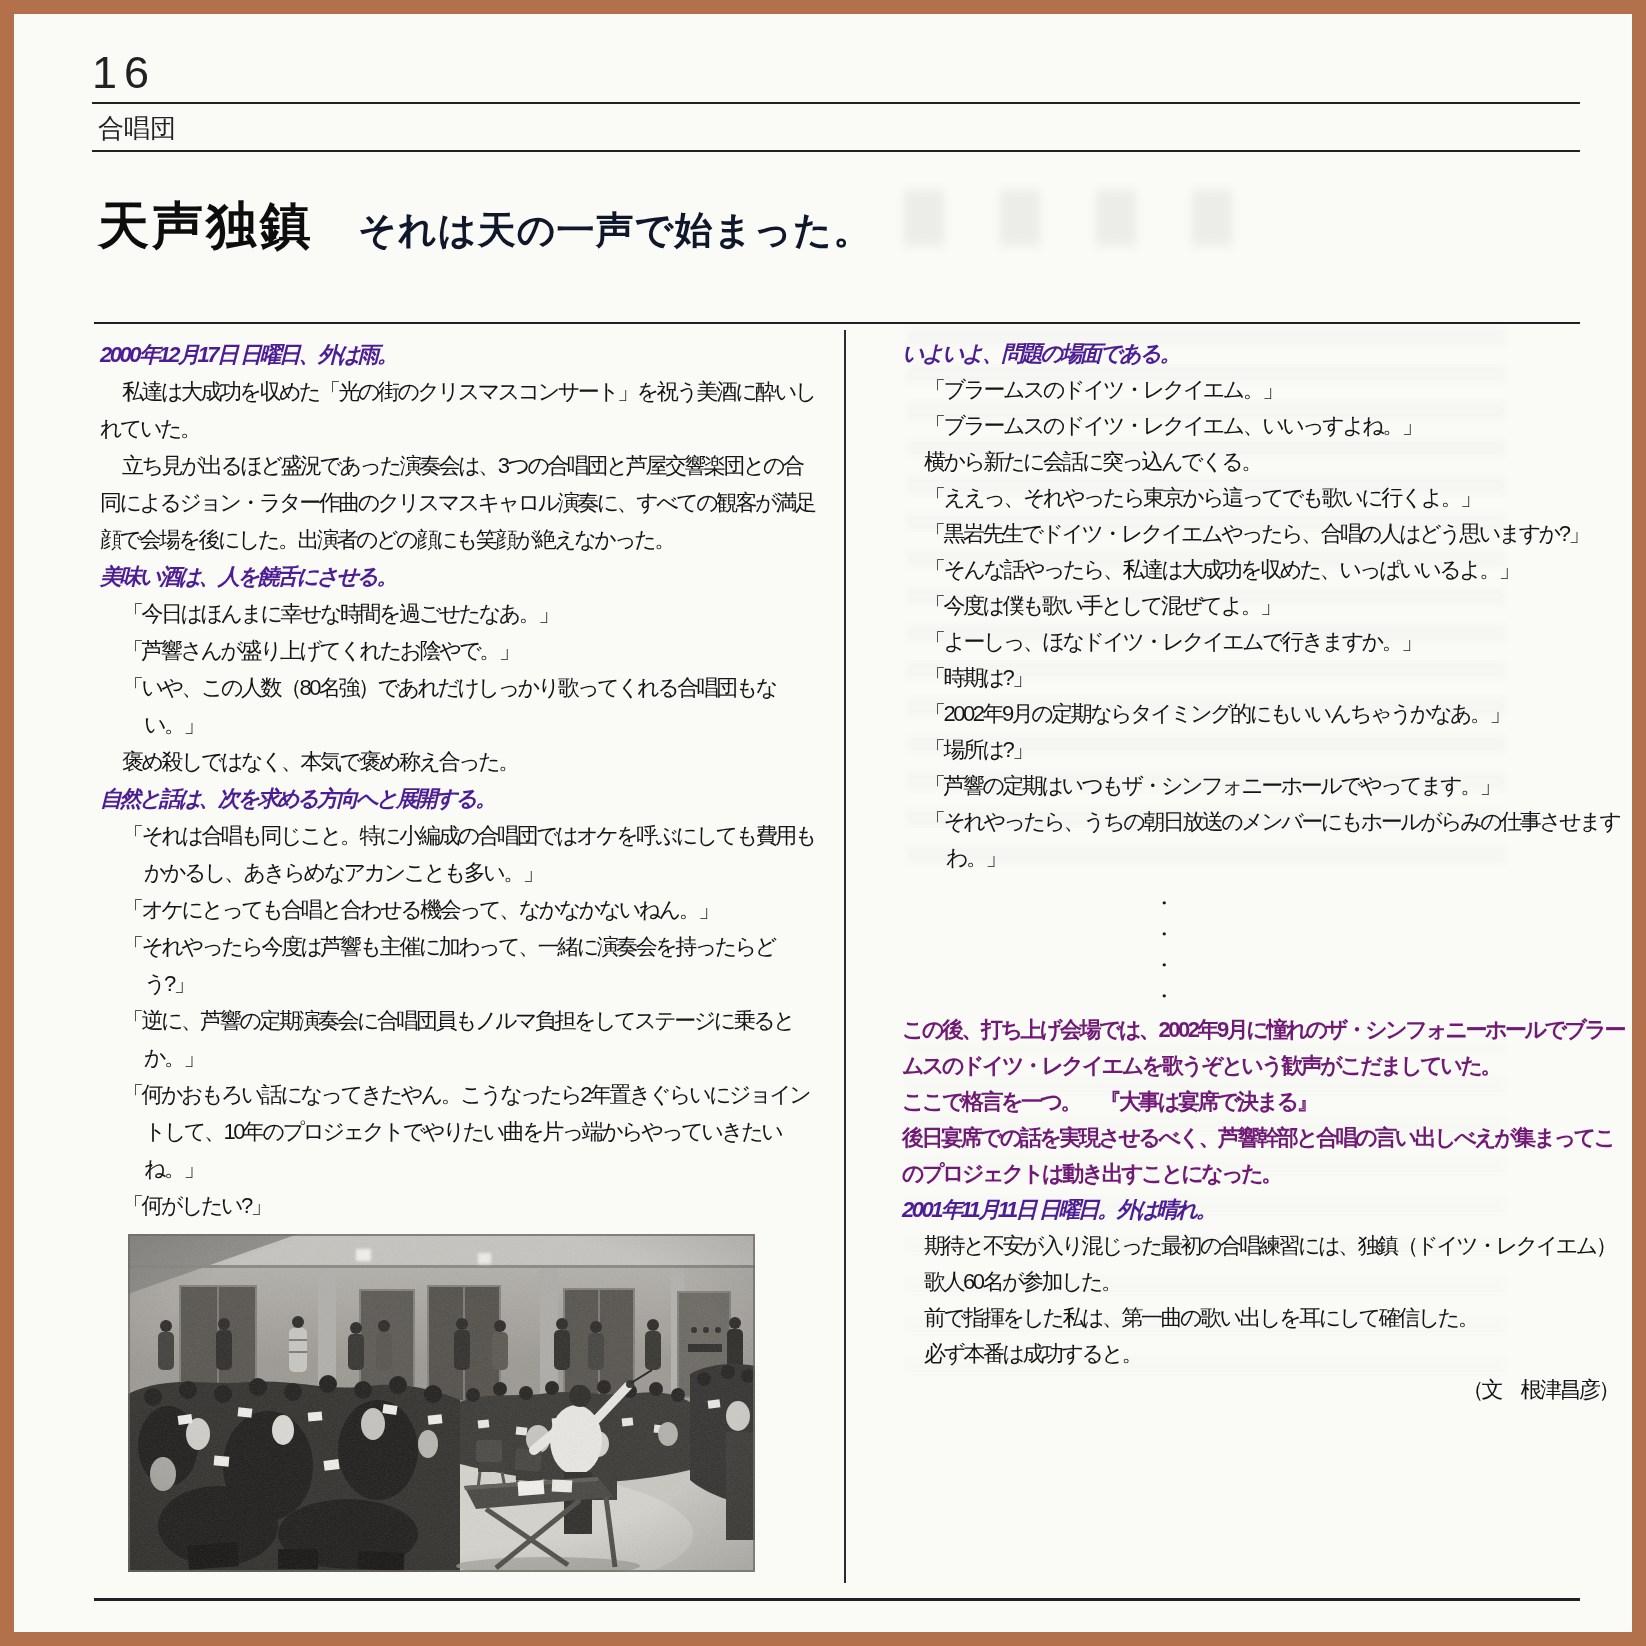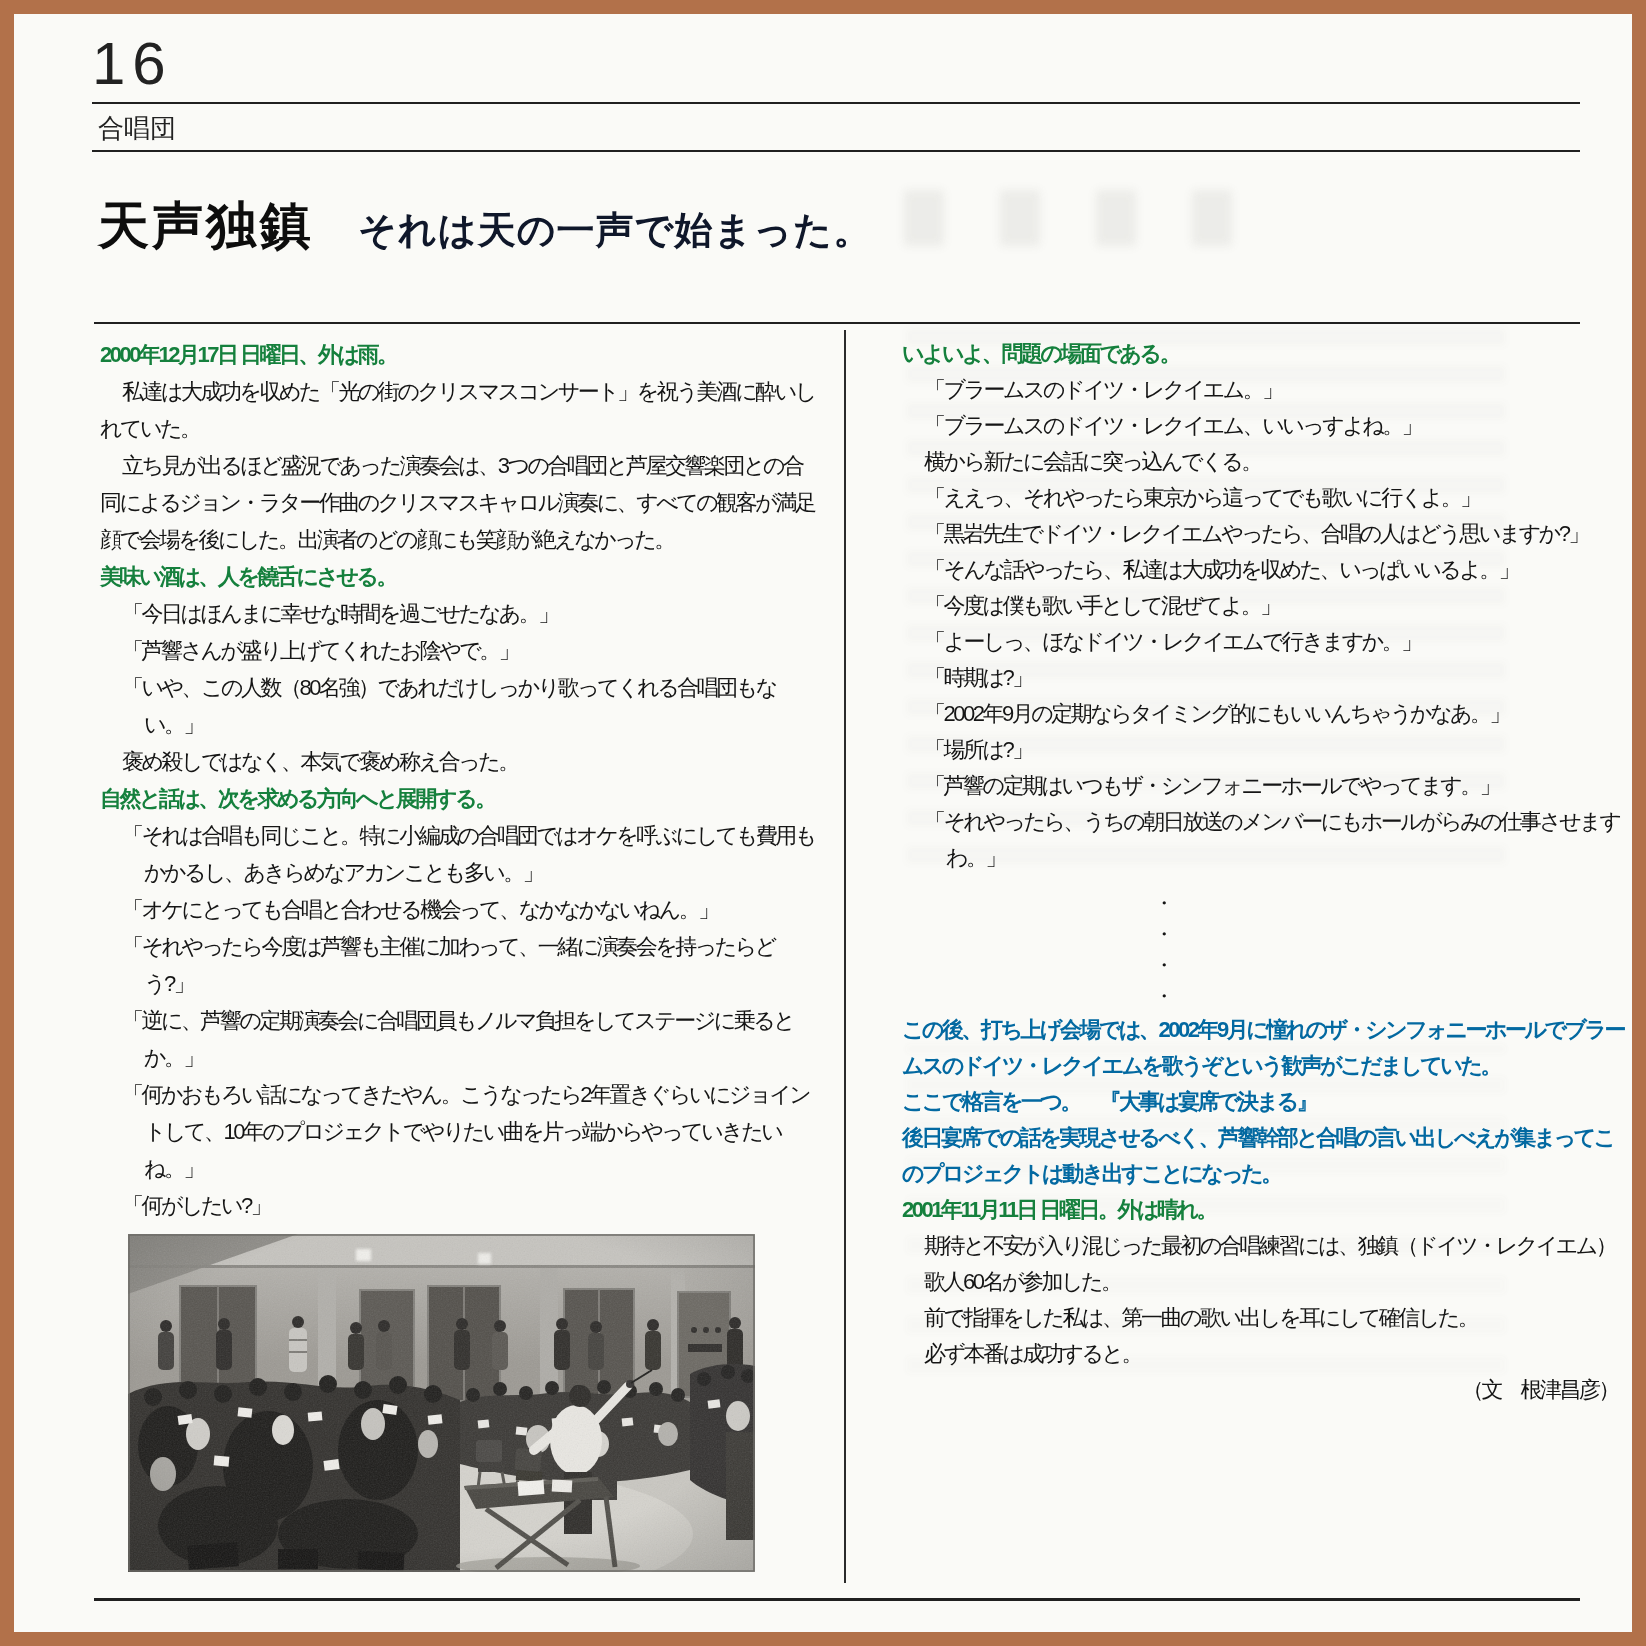--- a/index.html
+++ b/index.html
@@ -2,41 +2,41 @@
 <html><head>
 <meta charset="utf-8">
 <style>
   html,body{margin:0;padding:0;background:#888;}
   #root{
     position:relative;width:1646px;height:1646px;box-sizing:border-box;
     border:14px solid #b2714a;background:#fafaf7;overflow:hidden;
     font-family:"Liberation Sans","DejaVu Sans",sans-serif;color:#1a1a1a;
   }
   .rule{position:absolute;background:#202020;height:2px;}
-  #page-number{position:absolute;left:78px;top:20px;font-size:60px;line-height:1;
+  #page-number{position:absolute;left:78px;top:36px;font-size:45px;line-height:1;
     font-weight:400;letter-spacing:7px;color:#222;}
   #header-rule-top{top:88px;left:78px;width:1488px;}
   #section-label{position:absolute;left:84px;top:97px;font-size:26px;color:#222;}
   #header-rule-bottom{top:136px;left:78px;width:1488px;}
   #title-row{position:absolute;left:84px;top:178px;display:flex;align-items:baseline;}
   #article-title{font-size:51px;font-weight:900;letter-spacing:3px;color:#0d0d0d;}
   #article-subtitle{font-size:38px;font-weight:800;margin-left:44px;letter-spacing:1px;color:#0f172a;}
   #columns-top-rule{top:308px;left:80px;width:1486px;}
   #bottom-rule{top:1584px;left:80px;width:1486px;height:3px;}
   #column-divider{position:absolute;left:830px;top:316px;width:2px;height:1253px;background:#2b2b2b;}
 
   .col{position:absolute;top:322px;font-size:22px;letter-spacing:-2.5px;color:#151515;}
   #left-column{left:86px;width:716px;line-height:37px;}
   #right-column{left:864px;width:722px;line-height:36px;margin-left:24px;}
   .col p{margin:0;}
-  .h{font-weight:700;color:#15803d;}
+  .h{font-weight:700;font-style:italic;color:#4c1d95;}
   .ind{text-indent:1em;}
   .ind-all{padding-left:1em;}
   .q{padding-left:2em;text-indent:-1em;}
-  .b{font-weight:700;color:#0369a1;}
+  .b{font-weight:700;color:#701a75;}
   .mt10{margin-top:10px;}.mt16{margin-top:16px;}
   .mt20{margin-top:20px;}.mt22{margin-top:22px;}.mt24{margin-top:24px;}
   .mt26{margin-top:26px;}.mt28{margin-top:28px;}.mt34{margin-top:34px;}
   .dots{margin-top:12px;margin-left:252px;}
   .dots p{line-height:31px;font-size:20px;letter-spacing:0;}
   .credit{text-align:right;padding-right:6px;margin-top:14px;}
   #rehearsal-photo{display:block;width:627px;height:338px;margin:10px 0 0 28px;}
 
   .ghost{position:absolute;pointer-events:none;}
   #ghost-artifact-1{top:176px;left:890px;width:350px;height:56px;

